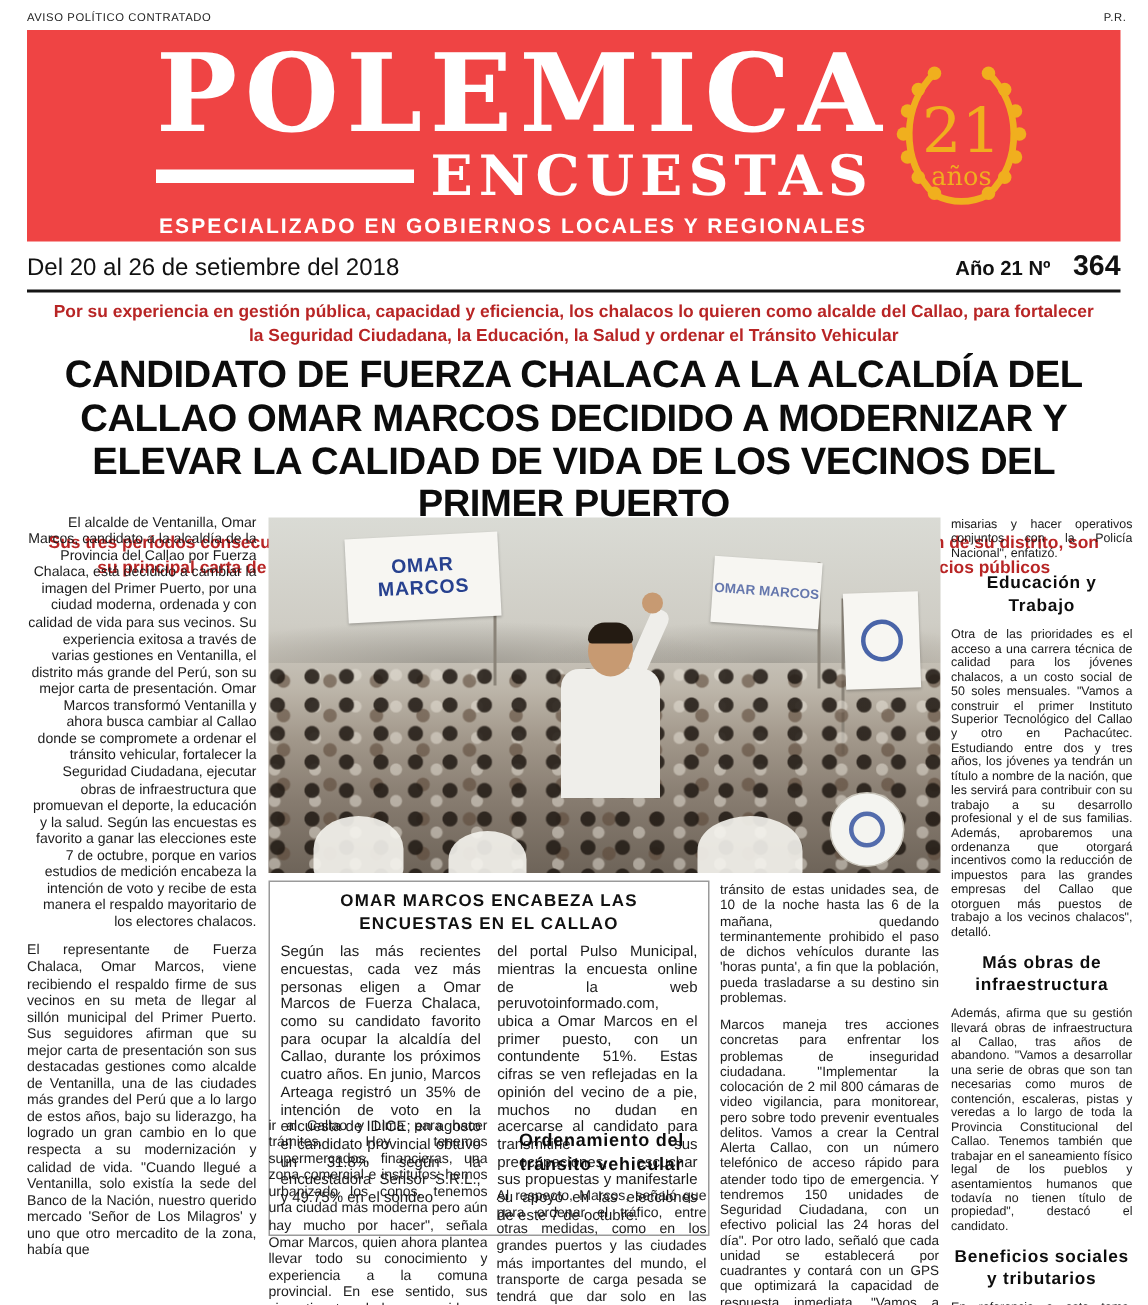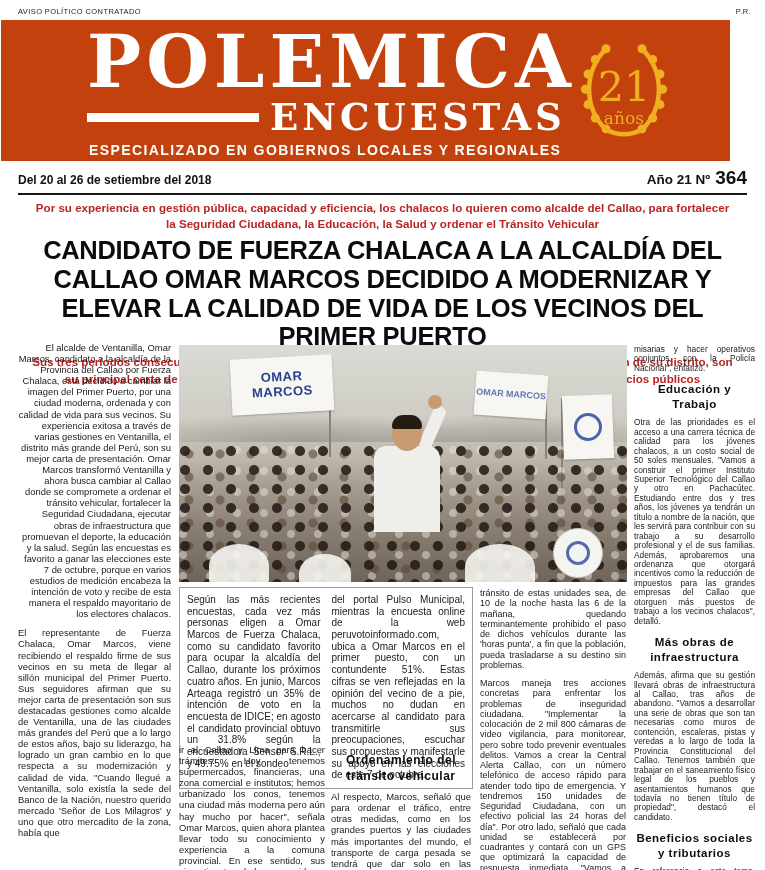--- a/index.html
+++ b/index.html
@@ -5,37 +5,37 @@
   html,body{margin:0;padding:0;background:#ffffff;}
   .page{position:relative;width:765px;height:870px;background:#ffffff;overflow:hidden;
         font-family:"Liberation Sans",sans-serif;color:#1b1b1b;}
 
   
   .notice{position:absolute;top:7px;font-size:7.5px;letter-spacing:.4px;color:#222;font-weight:400;}
   .notice.left{left:18px;}
   .notice.right{right:14px;}
 
   
-  .masthead{position:absolute;left:1px;top:20px;width:729px;height:141px;background:#c2410c;}
+  .masthead{position:absolute;left:18px;top:20px;width:729px;height:141px;background:#ef4444;}
   .mh-title{position:absolute;left:86px;top:6px;font-family:"DejaVu Serif",serif;font-weight:700;
             font-size:72px;line-height:1;letter-spacing:5px;color:#ffffff;}
   .mh-sub{position:absolute;left:86px;top:79px;display:flex;align-items:center;gap:11px;}
   .mh-bar{display:inline-block;width:172px;height:9px;background:#ffffff;}
   .mh-sub-text{font-family:"DejaVu Serif",serif;font-weight:700;font-size:37px;line-height:1;
                letter-spacing:4px;color:#ffffff;}
   .mh-tagline{position:absolute;left:88px;top:122px;font-weight:700;font-size:14px;
               letter-spacing:1.4px;color:#ffffff;}
   .wreath{position:absolute;right:52px;top:18px;width:108px;height:108px;}
 
   
   .issue-row{position:absolute;left:18px;top:167px;width:729px;display:flex;
              justify-content:space-between;align-items:baseline;
              border-bottom:2px solid #151515;padding-bottom:4px;}
-  .issue-date{font-weight:700;font-size:12px;color:#111;}
-  .issue-no{display:flex;align-items:baseline;gap:5px;}
+  .issue-date{font-weight:400;font-size:16px;color:#111;}
+  .issue-no{display:flex;align-items:baseline;gap:15px;}
   .issue-no .pre{font-weight:700;font-size:13.5px;color:#111;}
   .issue-no .big{font-weight:700;font-size:19px;color:#111;}
 
   
   .head-block{position:absolute;left:18px;top:200px;width:729px;text-align:center;}
   .kicker{margin:0 12px 3px;font-weight:700;font-size:11.6px;line-height:1.42;color:#b82525;}
   .headline{margin:2px 0 3px;font-weight:700;font-size:25.5px;line-height:1.13;
             letter-spacing:-.3px;color:#0c0c0c;}
   .deck{margin:0 6px;font-weight:700;font-size:11.6px;line-height:1.42;color:#b82525;}
 
@@ -196,20 +196,21 @@
     <p>misarias y hacer operativos conjuntos con la Policía Nacional", enfatizó.</p>
     <h3 class="sec-head">Educación y Trabajo</h3>
     <p>Otra de las prioridades es el acceso a una carrera técnica de calidad para los jóvenes chalacos, a un costo social de 50 soles mensuales. "Vamos a construir el primer Instituto Superior Tecnológico del Callao y otro en Pachacútec. Estudiando entre dos y tres años, los jóvenes ya tendrán un título a nombre de la nación, que les servirá para contribuir con su trabajo a su desarrollo profesional y el de sus familias. Además, aprobaremos una ordenanza que otorgará incentivos como la reducción de impuestos para las grandes empresas del Callao que otorguen más puestos de trabajo a los vecinos chalacos", detalló.</p>
     <h3 class="sec-head">Más obras de infraestructura</h3>
     <p>Además, afirma que su gestión llevará obras de infraestructura al Callao, tras años de abandono. "Vamos a desarrollar una serie de obras que son tan necesarias como muros de contención, escaleras, pistas y veredas a lo largo de toda la Provincia Constitucional del Callao. Tenemos también que trabajar en el saneamiento físico legal de los pueblos y asentamientos humanos que todavía no tienen título de propiedad", destacó el candidato.</p>
     <h3 class="sec-head">Beneficios sociales y tributarios</h3>
     <p>En referencia a este tema, propone, además, beneficios sociales y tributarios para los adultos mayores. "Como en Ventanilla, en el Callao, vamos a aprobar una ordenanza municipal con la cual, las personas con más de 60 años y que son dueños de un bien, estarán exoneradas de por vida del pago de los arbitrios municipales", señaló.</p>
   </div>
 
   <div class="encuestas-box">
+    <h2 class="box-title">OMAR MARCOS ENCABEZA LAS ENCUESTAS EN EL CALLAO</h2>
     <div class="box-cols">
       <div>Según las más recientes encuestas, cada vez más personas eligen a Omar Marcos de Fuerza Chalaca, como su candidato favorito para ocupar la alcaldía del Callao, durante los próximos cuatro años. En junio, Marcos Arteaga registró un 35% de intención de voto en la encuesta de IDICE; en agosto el candidato provincial obtuvo un 31.8% según la encuestadora Sensor S.R.L., y 49.75% en el sondeo</div>
       <div>del portal Pulso Municipal, mientras la encuesta online de la web peruvotoinformado.com, ubica a Omar Marcos en el primer puesto, con un contundente 51%. Estas cifras se ven reflejadas en la opinión del vecino de a pie, muchos no dudan en acercarse al candidato para transmitirle sus preocupaciones, escuchar sus propuestas y manifestarle su apoyo en las elecciones de este 7 de octubre.</div>
     </div>
   </div>
 
   <div class="col col2cont">
     <p>ir al Callao y Lima para hacer trámites. Hoy tenemos supermercados, financieras, una zona comercial e institutos; hemos urbanizado los conos, tenemos una ciudad más moderna pero aún hay mucho por hacer", señala Omar Marcos, quien ahora plantea llevar todo su conocimiento y experiencia a la comuna provincial. En ese sentido, sus simpatizantes chalacos consideran que el aspirante a la alcaldía provincial, está capacitado para asumir este reto.</p>
   </div>
 

